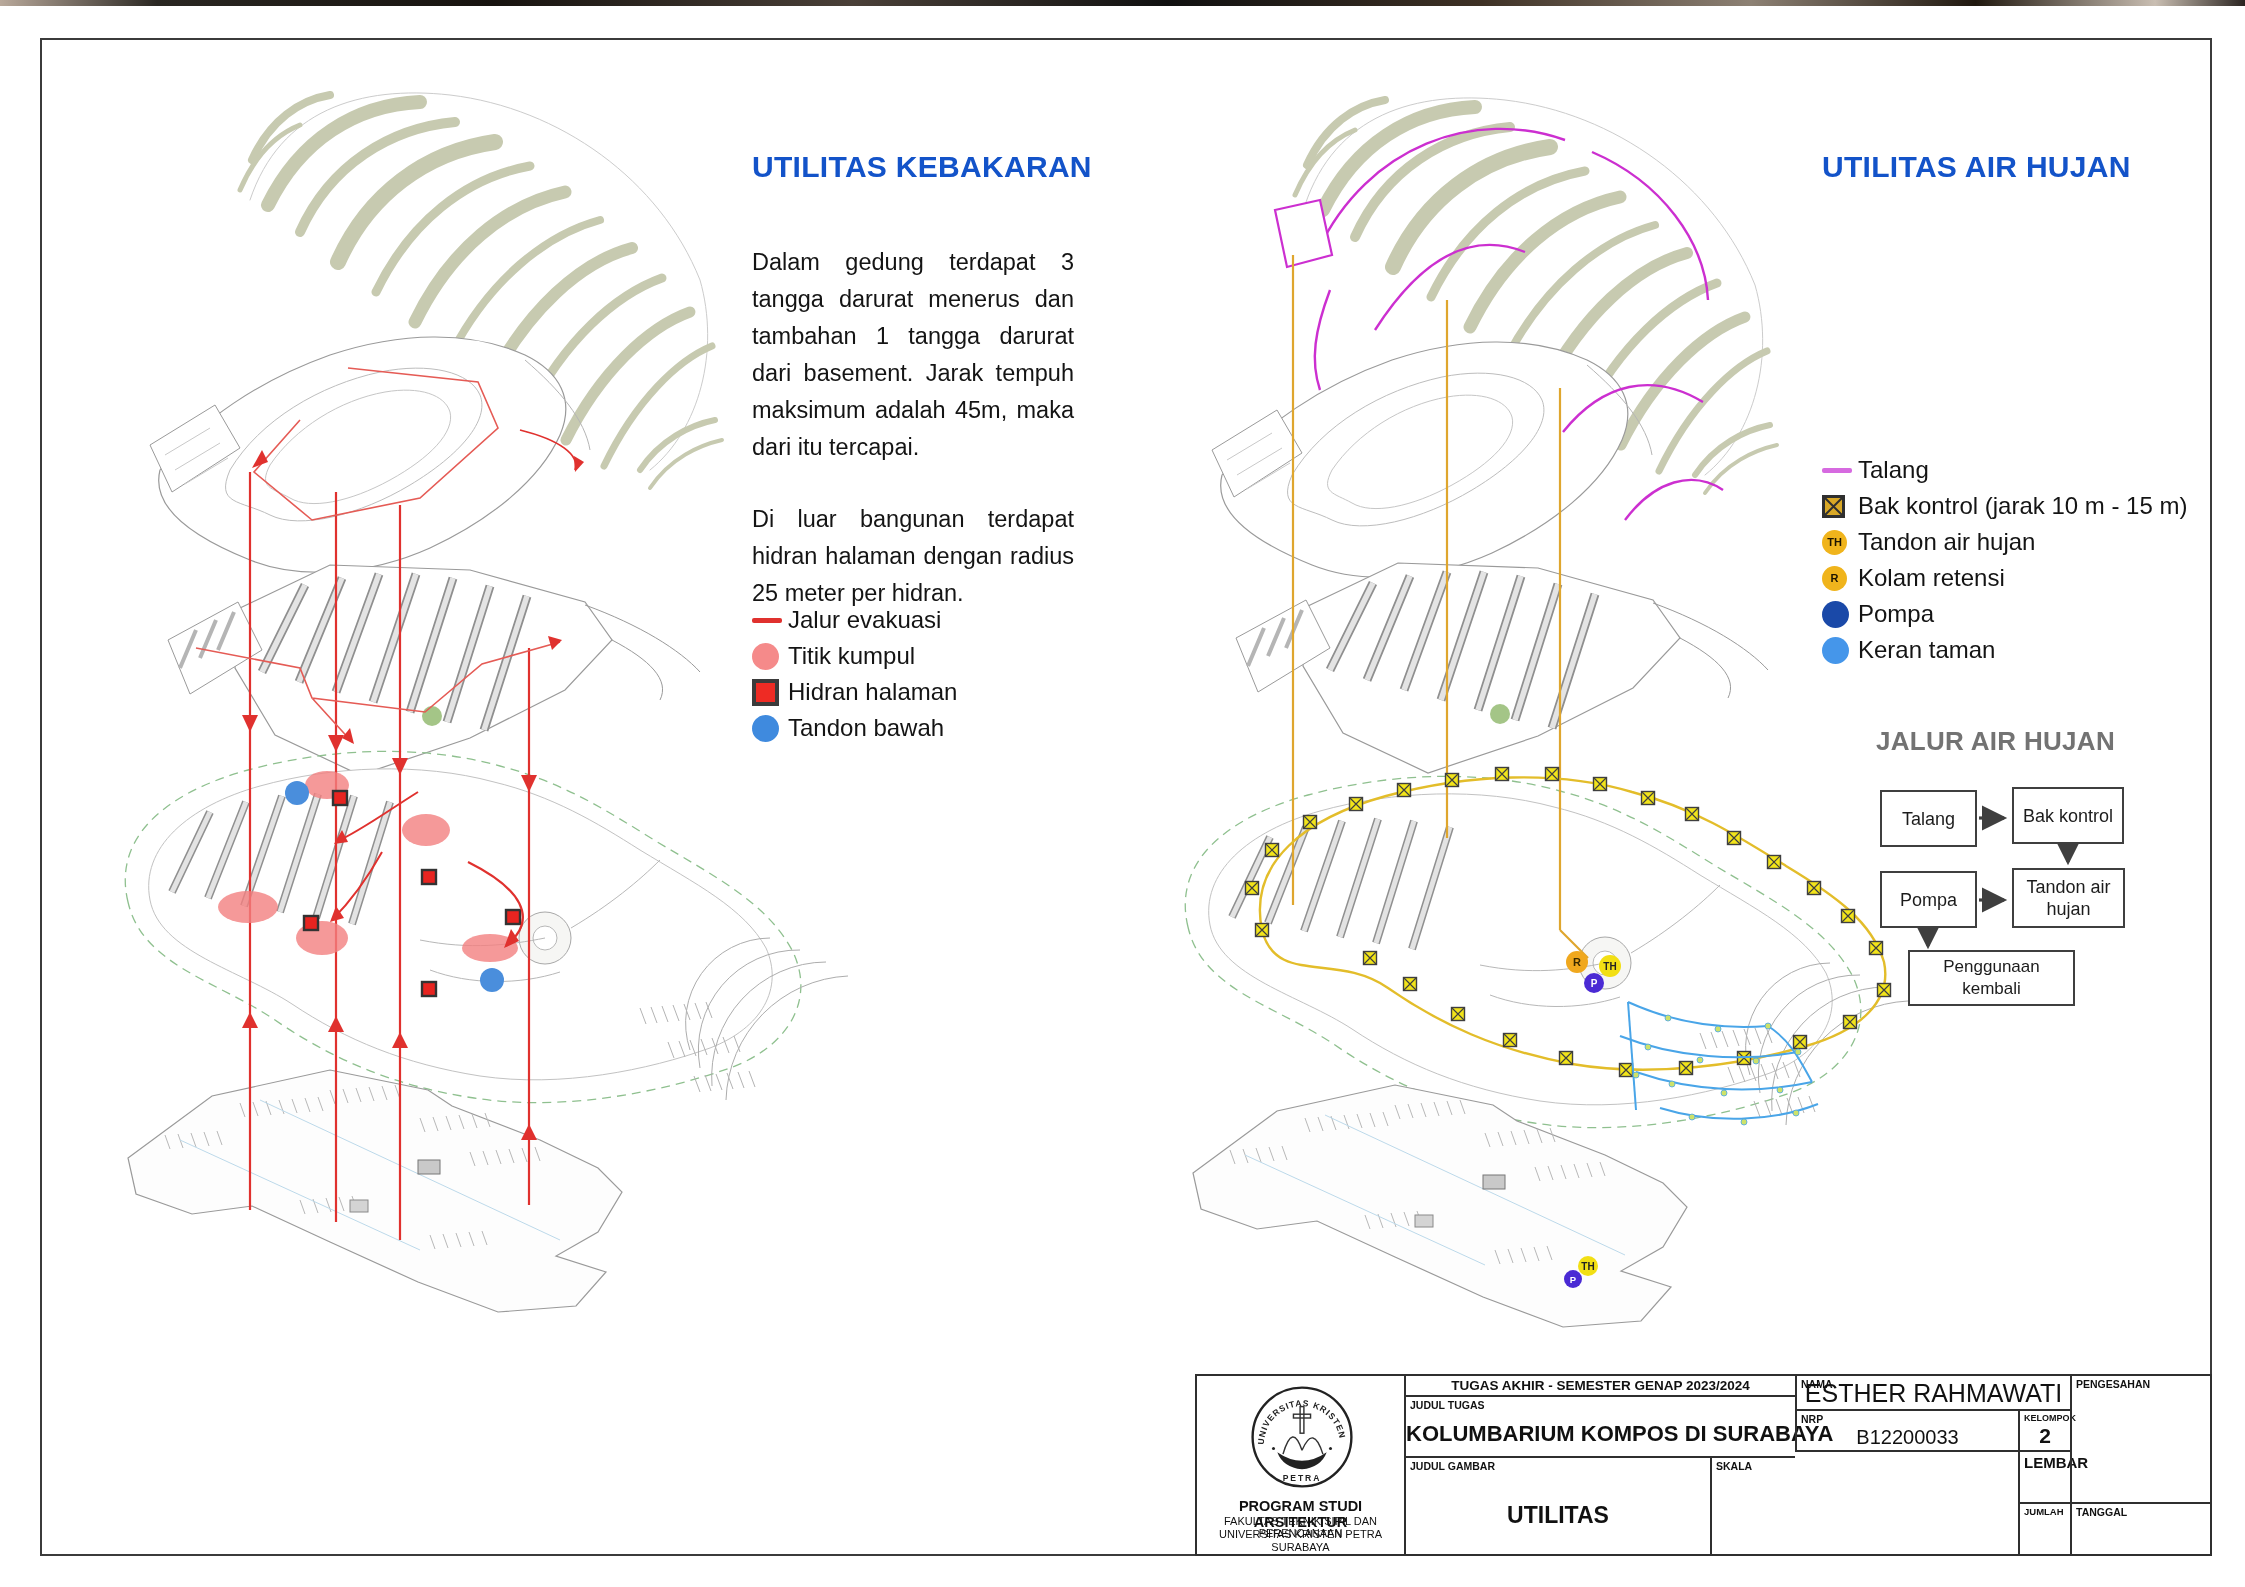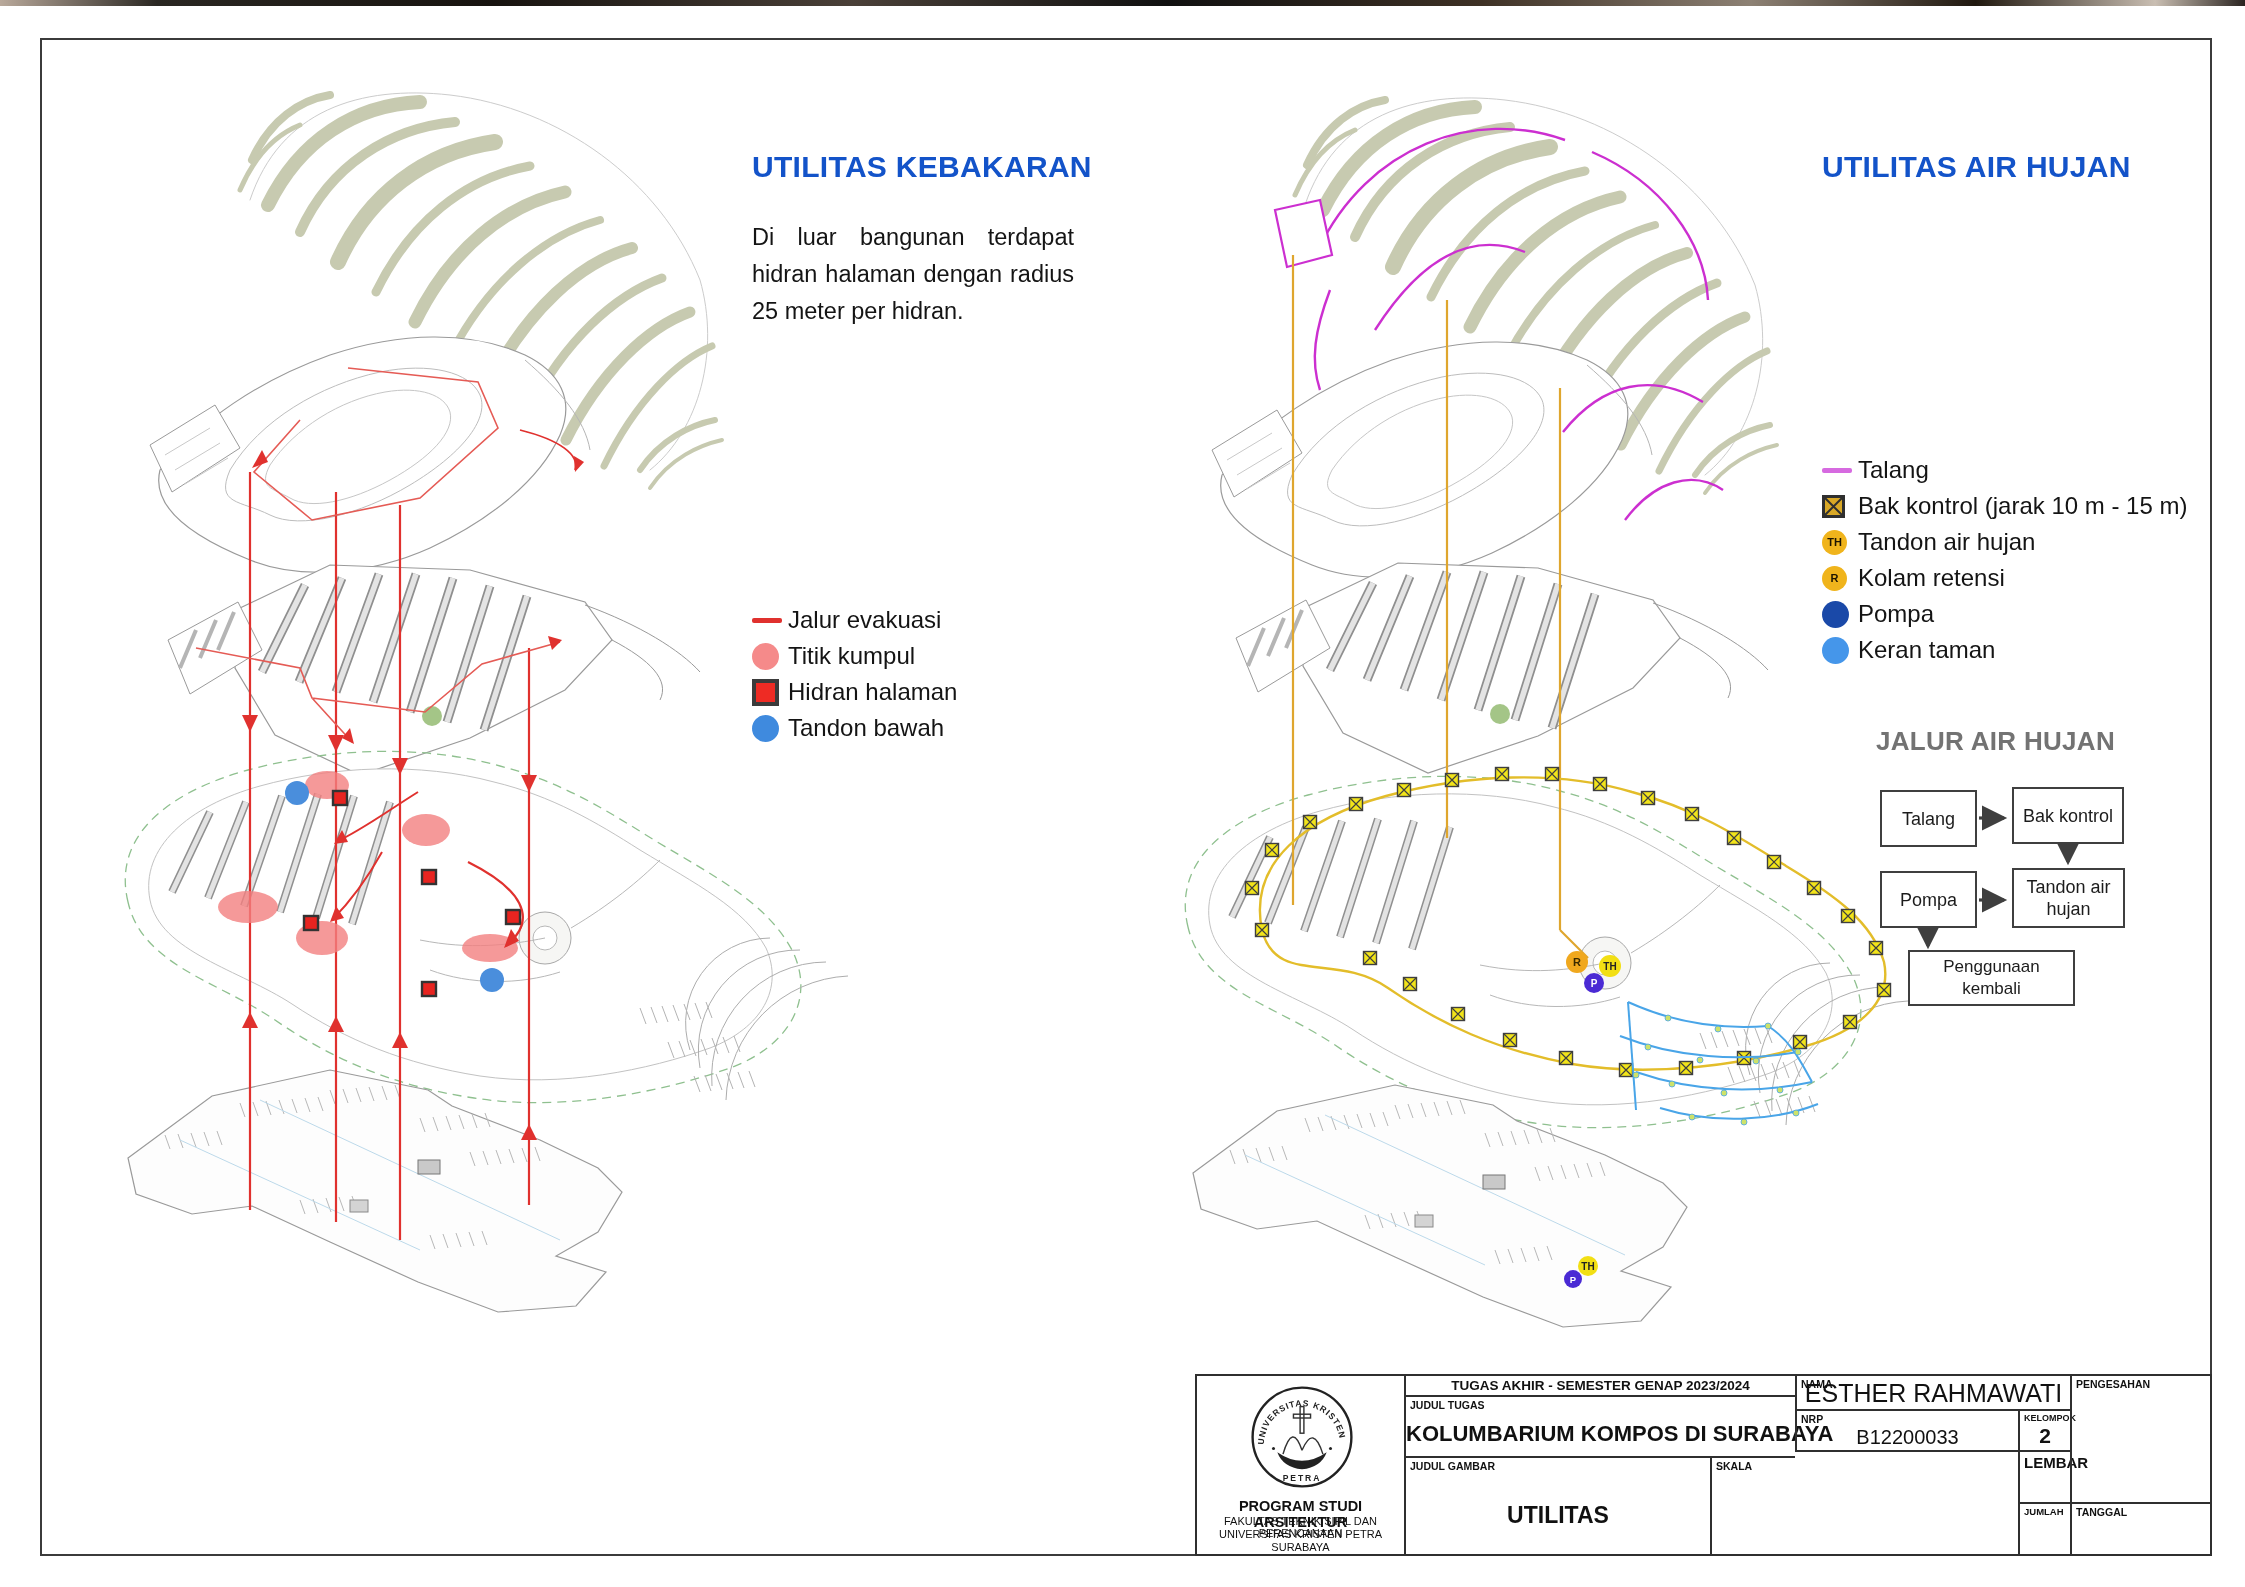--- a/index.html
+++ b/index.html
@@ -284,20 +284,21 @@
   <g stroke="#3f3f3f" stroke-width="3.2" fill="none">
     <line x1="1979" y1="818" x2="2004" y2="818" marker-end="url(#arr)"></line>
     <line x1="2068" y1="846" x2="2068" y2="862" marker-end="url(#arr)"></line>
     <line x1="1979" y1="900" x2="2004" y2="900" marker-end="url(#arr)"></line>
     <line x1="1928" y1="930" x2="1928" y2="946" marker-end="url(#arr)"></line>
   </g>
 </svg>
 
 <div class="abs" style="left:752px;top:150px;width:322px;">
   <div class="h-blue">UTILITAS KEBAKARAN</div>
+  <div class="para" style="margin-top:60px;">Dalam gedung terdapat 3 tangga darurat menerus dan tambahan 1 tangga darurat dari basement. Jarak tempuh maksimum adalah 45m, maka dari itu tercapai.</div>
   <div class="para" style="margin-top:35px;">Di luar bangunan terdapat hidran halaman dengan radius 25 meter per hidran.</div>
 </div>
 <div class="abs legend" style="left:752px;top:602px;">
   <div class="legend-row">
     <span class="licon">
         <span class="ic-line"></span>
       </span>
     <span class="llabel">Jalur evakuasi</span>
   </div>
   <div class="legend-row">

